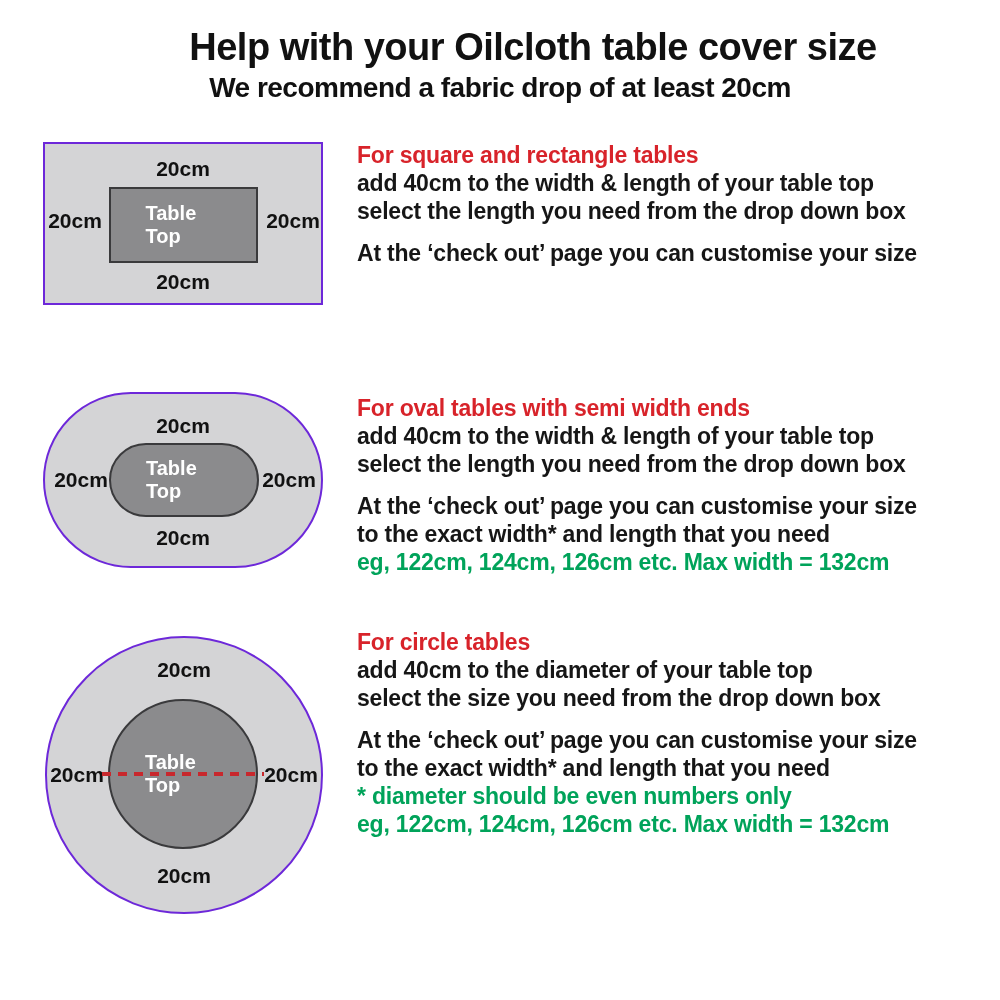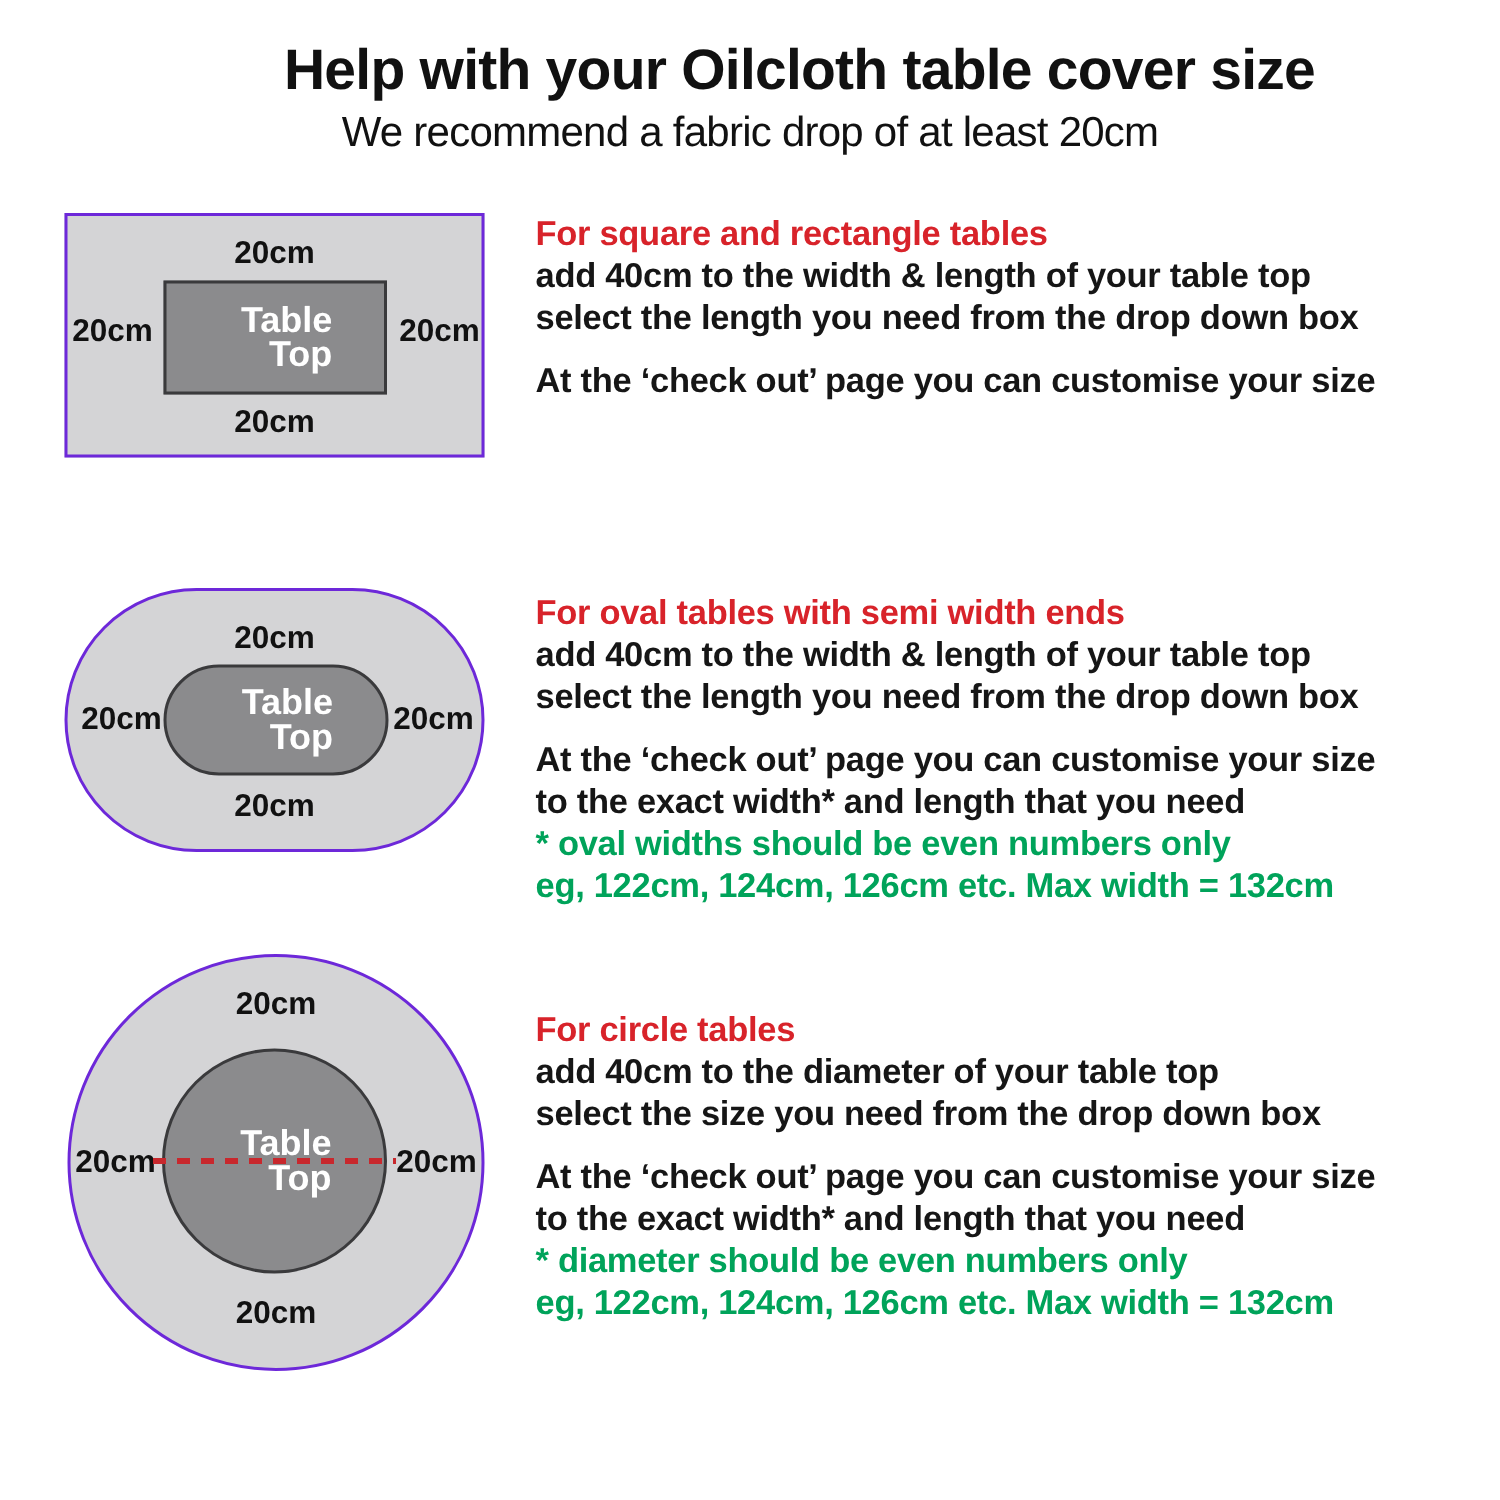--- a/index.html
+++ b/index.html
@@ -23,21 +23,21 @@
     color: #111111;
     letter-spacing: -0.5px;
     padding-left: 33px;
   }
   .subtitle {
     position: absolute;
     left: 0; top: 72px;
     width: 100%;
     text-align: center;
     font-size: 28px;
-    font-weight: normal;
+    font-weight: bold;
     color: #111111;
     letter-spacing: -0.5px;
   }
 
   
   .watermark {
     position: absolute;
     left: 482px; top: 314px;
     font-size: 46px;
     font-weight: normal;
@@ -50,23 +50,23 @@
   .diagram .inner {
     position: absolute;
     background: #8b8b8d;
     border: 2px solid #3a3a3c;
     display: flex;
     align-items: center;
     justify-content: center;
   }
   .tabletop-label {
     width: 76px;
-    text-align: right;
+    text-align: left;
     color: #ffffff;
-    font-size: 24px;
+    font-size: 20px;
     font-weight: bold;
     line-height: 23px;
     position: relative;
     z-index: 2;
   }
   .dim-label {
     position: absolute;
     font-size: 21px;
     font-weight: bold;
     color: #111111;
@@ -112,21 +112,21 @@
     left: 357px;
     width: 625px;
     font-size: 23px;
     font-weight: bold;
     line-height: 28px;
     color: #161616;
     letter-spacing: -0.2px;
   }
   .tb-1 { top: 141px; }
   .tb-2 { top: 394px; }
-  .tb-3 { top: 672px; }
+  .tb-3 { top: 628px; }
   .textblock div { margin: 0; }
   .section-heading { color: #d8232a; }
   .para-gap { margin-top: 14px !important; }
   .note-line { color: #00a35a; }
 </style>
 </head>
 <body>
 
 <div class="page">
 
@@ -160,21 +160,20 @@
       <div class="tabletop-label">Table Top</div>
     </div>
   </div>
 
   <div class="textblock tb-2">
     <div class="section-heading">For oval tables with semi width ends</div>
     <div class="body-line">add 40cm to the width &amp; length of your table top</div>
     <div class="body-line">select the length you need from the drop down box</div>
     <div class="body-line para-gap">At the ‘check out’ page you can customise your size</div>
     <div class="body-line">to the exact width* and length that you need</div>
-    <div class="note-line">* oval widths should be even numbers only</div>
     <div class="note-line">eg, 122cm, 124cm, 126cm etc. Max width = 132cm</div>
   </div>
 
   <div class="diagram d-circle">
     <div class="dim-label lbl-top">20cm</div>
     <div class="dim-label lbl-left">20cm</div>
     <div class="dim-label lbl-right">20cm</div>
     <div class="dim-label lbl-bottom">20cm</div>
     <div class="inner">
       <div class="tabletop-label">Table Top</div>

